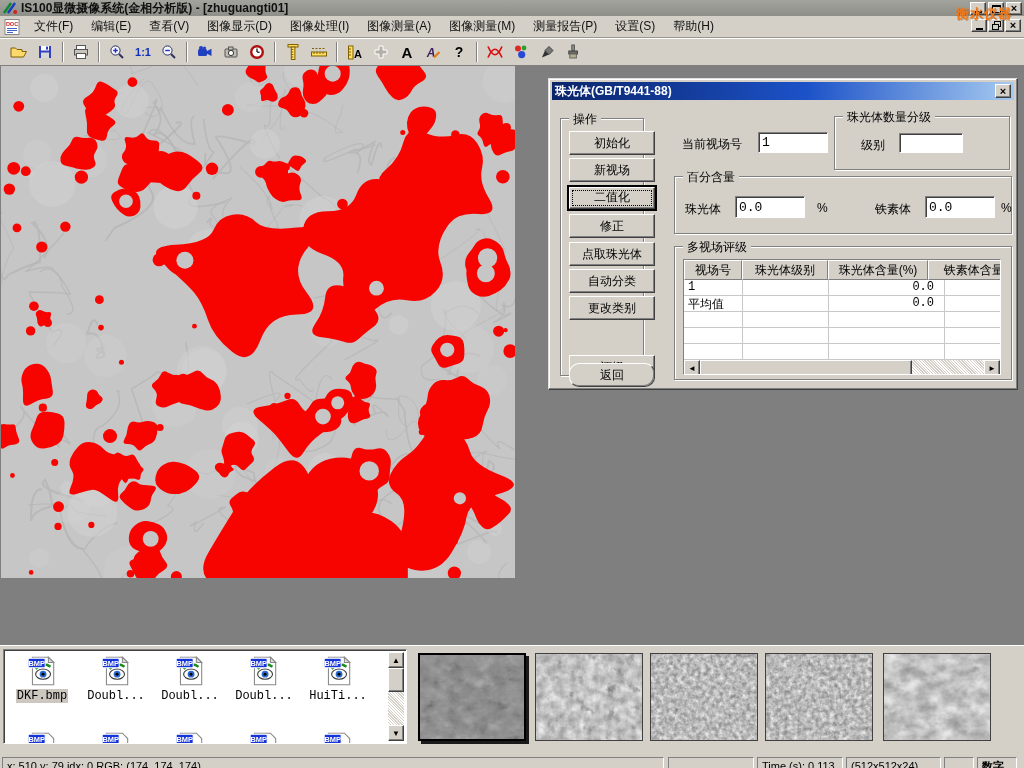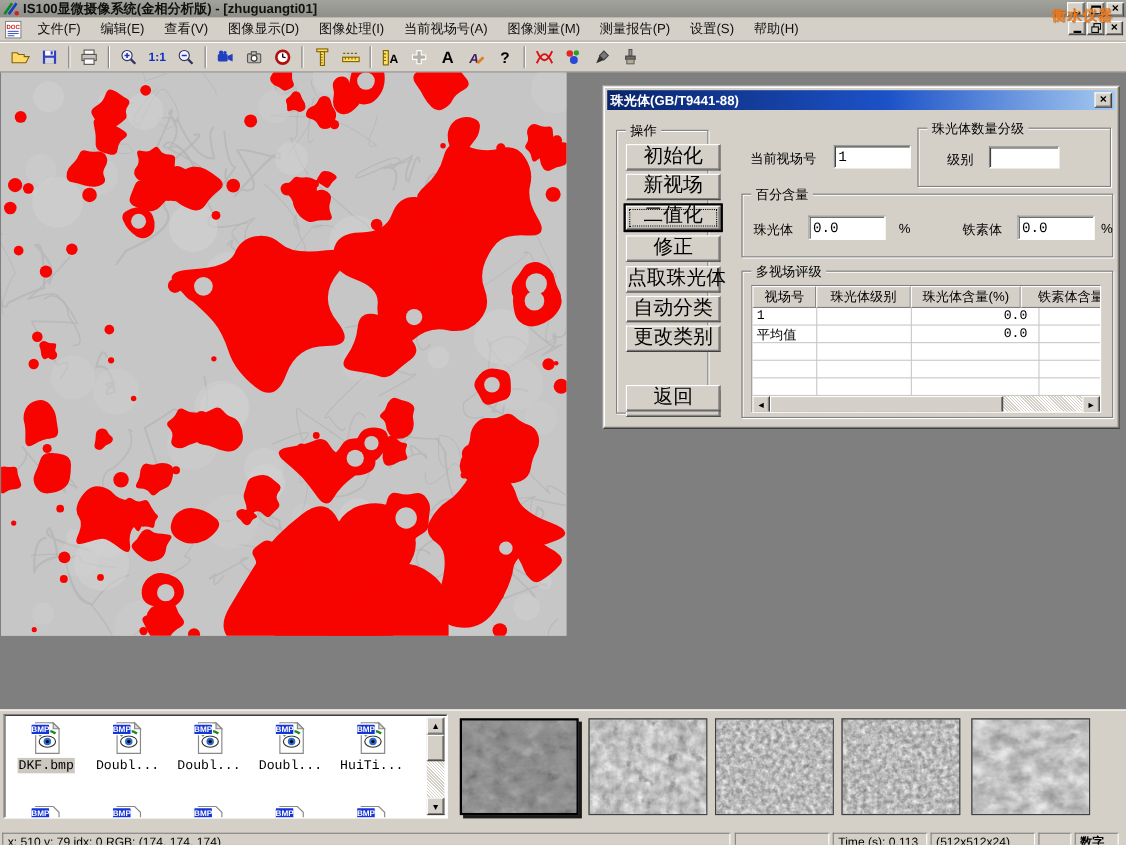--- a/index.html
+++ b/index.html
@@ -51,22 +51,22 @@
   .dlg-title { height:18px; background:linear-gradient(90deg,#0a246a,#1c52c8 55%,#a6caf0);
     display:flex; align-items:center; padding:0 3px; }
   .dlg-title .txt { color:#ffffff; font-weight:bold; font-size:12px; flex:1; white-space:nowrap; }
   .dlg-close { width:16px; height:14px; display:flex; align-items:center; justify-content:center; font-size:11px; font-weight:bold; }
   .dlg-body { position:relative; width:100%; height:288px; }
 
   .groupbox { position:absolute; border:1px solid #808080; box-shadow:inset 1px 1px 0 #fff, 1px 1px 0 #fff; }
   .gb-legend { position:absolute; top:-8px; left:8px; background:#d4d0c8; padding:0 4px; font-size:12px; color:#000; white-space:nowrap; }
 
   .g-op { left:8px; top:18px; width:84px; height:258px; }
-  .d-btn { position:absolute; left:8px; width:86px; height:24px; font-size:18px; color:#000;
-    font-family:Liberation Mono, monospace; text-align:center; line-height:22px; white-space:nowrap; }
+  .d-btn { position:absolute; left:8px; width:86px; height:24px; font-size:12px; color:#000;
+    font-family:Liberation Sans, sans-serif; text-align:center; line-height:22px; white-space:nowrap; }
   .d-btn.default { left:6px; width:90px; border:1px solid #000; padding:1px; background:#000; }
   .d-btn.default .inner { position:relative; width:100%; height:100%; line-height:18px; }
   .d-btn.default .inner:after { content:""; position:absolute; left:2px; top:2px; right:2px; bottom:2px; border:1px dotted #000; }
 
   .lbl { position:absolute; font-size:12px; color:#000; white-space:nowrap; }
   .win-input { position:absolute; font-family:"Liberation Mono","DejaVu Sans Mono",monospace; font-size:13px;
     padding:1px 3px; outline:none; }
 
   .g-grade { left:282px; top:16px; width:176px; height:54px; }
   .g-pct { left:122px; top:76px; width:338px; height:58px; }
@@ -142,21 +142,21 @@
     <svg class="docicon" viewBox="0 0 17 18">
       <rect x="1" y="1.5" width="14" height="15" fill="#ffffff" stroke="#888888"></rect>
       <text x="8" y="8" font-size="5.5" font-weight="bold" fill="#d02020" text-anchor="middle">DOC</text>
       <path d="M3 10.5 h10 M3 12.5 h10 M3 14.5 h6" stroke="#3050c0" stroke-width="0.9" fill="none"></path>
     </svg>
     <span class="menu-item">文件(F)</span>
     <span class="menu-item">编辑(E)</span>
     <span class="menu-item">查看(V)</span>
     <span class="menu-item">图像显示(D)</span>
     <span class="menu-item">图像处理(I)</span>
-    <span class="menu-item">当前视场号(A)</span>
+    <span class="menu-item">图像测量(A)</span>
     <span class="menu-item">图像测量(M)</span>
     <span class="menu-item">测量报告(P)</span>
     <span class="menu-item">设置(S)</span>
     <span class="menu-item">帮助(H)</span>
     <div class="mdibtns">
       <div class="wbtn bev-out">
           <span class="glyph-min"></span>
         </div>
       <div class="wbtn bev-out">
         <svg width="9" height="9">
@@ -571,21 +571,21 @@
         <div class="d-btn bev-out" style="top:12px;">初始化</div>
         <div class="d-btn bev-out" style="top:39px;">新视场</div>
         <div class="d-btn default" style="top:66px; height:26px;">
             <div class="inner bev-out">二值化</div>
           </div>
         <div class="d-btn bev-out" style="top:95px;">修正</div>
         <div class="d-btn bev-out" style="top:123px;">点取珠光体</div>
         <div class="d-btn bev-out" style="top:150px;">自动分类</div>
         <div class="d-btn bev-out" style="top:177px;">更改类别</div>
         <div class="d-btn bev-out" style="top:204px;margin-top:32px;">评级</div>
-        <div class="d-btn bev-out" style="top:231px;">返回</div>
+        <div class="d-btn bev-out" style="top:244px;border-radius:10px;">返回</div>
       </div>
 
       <span class="lbl" style="left:130px; top:36px;">当前视场号</span>
       <input class="win-input bev-in" style="left: 206px; top: 32px; width: 70px; height: 21px;" value="1">
 
       <div class="groupbox g-grade">
         <span class="gb-legend">珠光体数量分级</span>
         <span class="lbl" style="left:26px; top:20px;">级别</span>
         <input class="win-input bev-in" style="left: 64px; top: 16px; width: 64px; height: 20px;" value="">
       </div>

